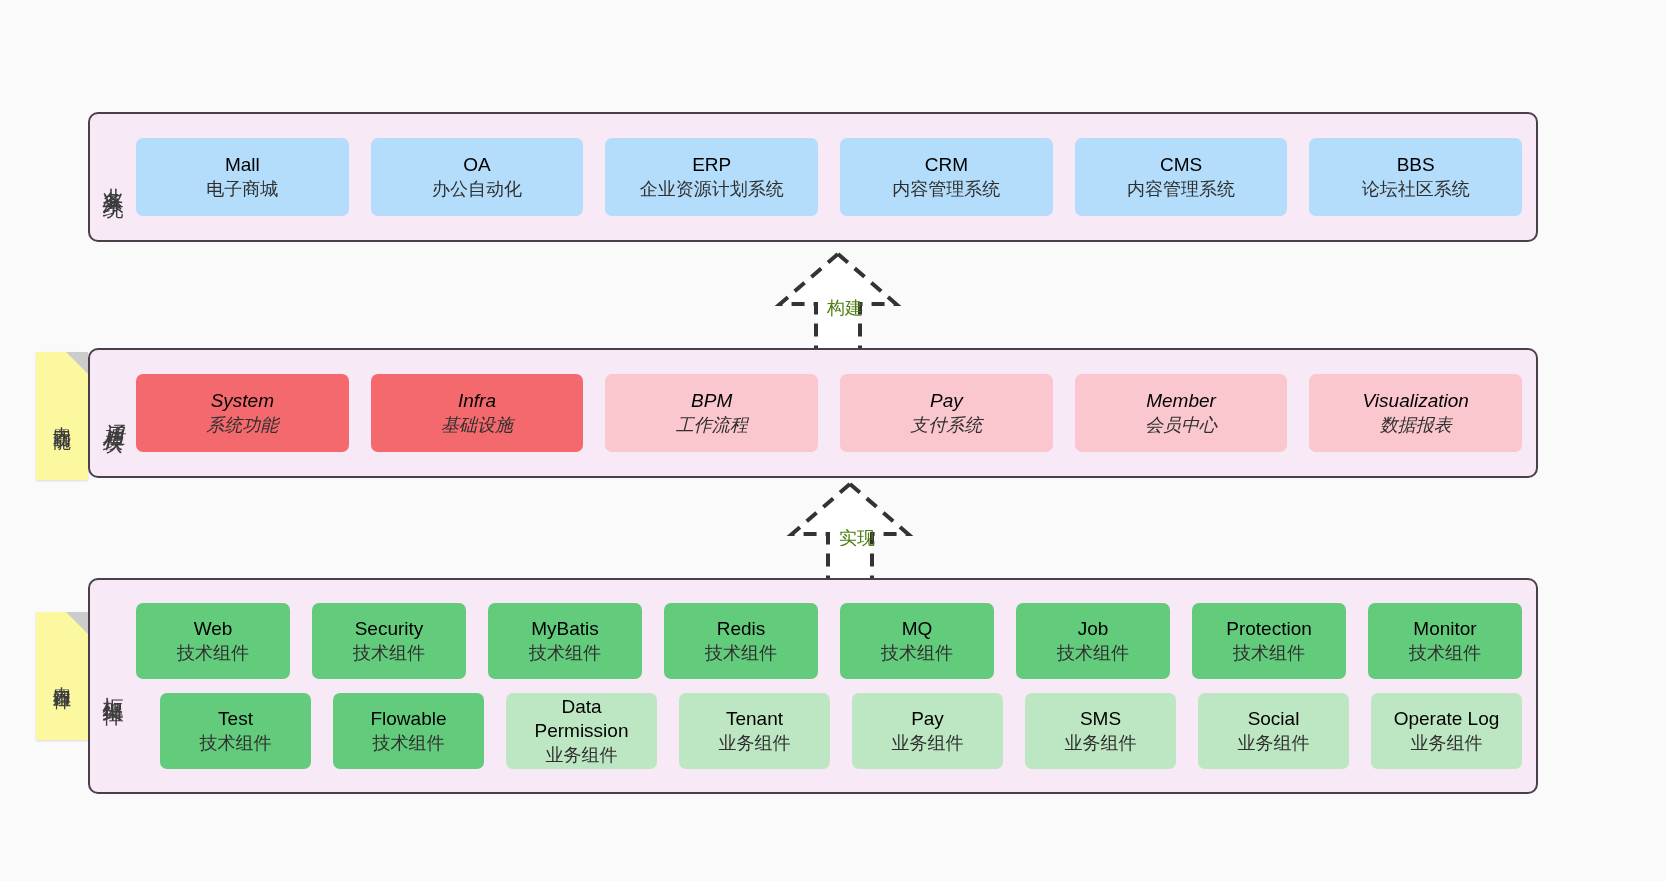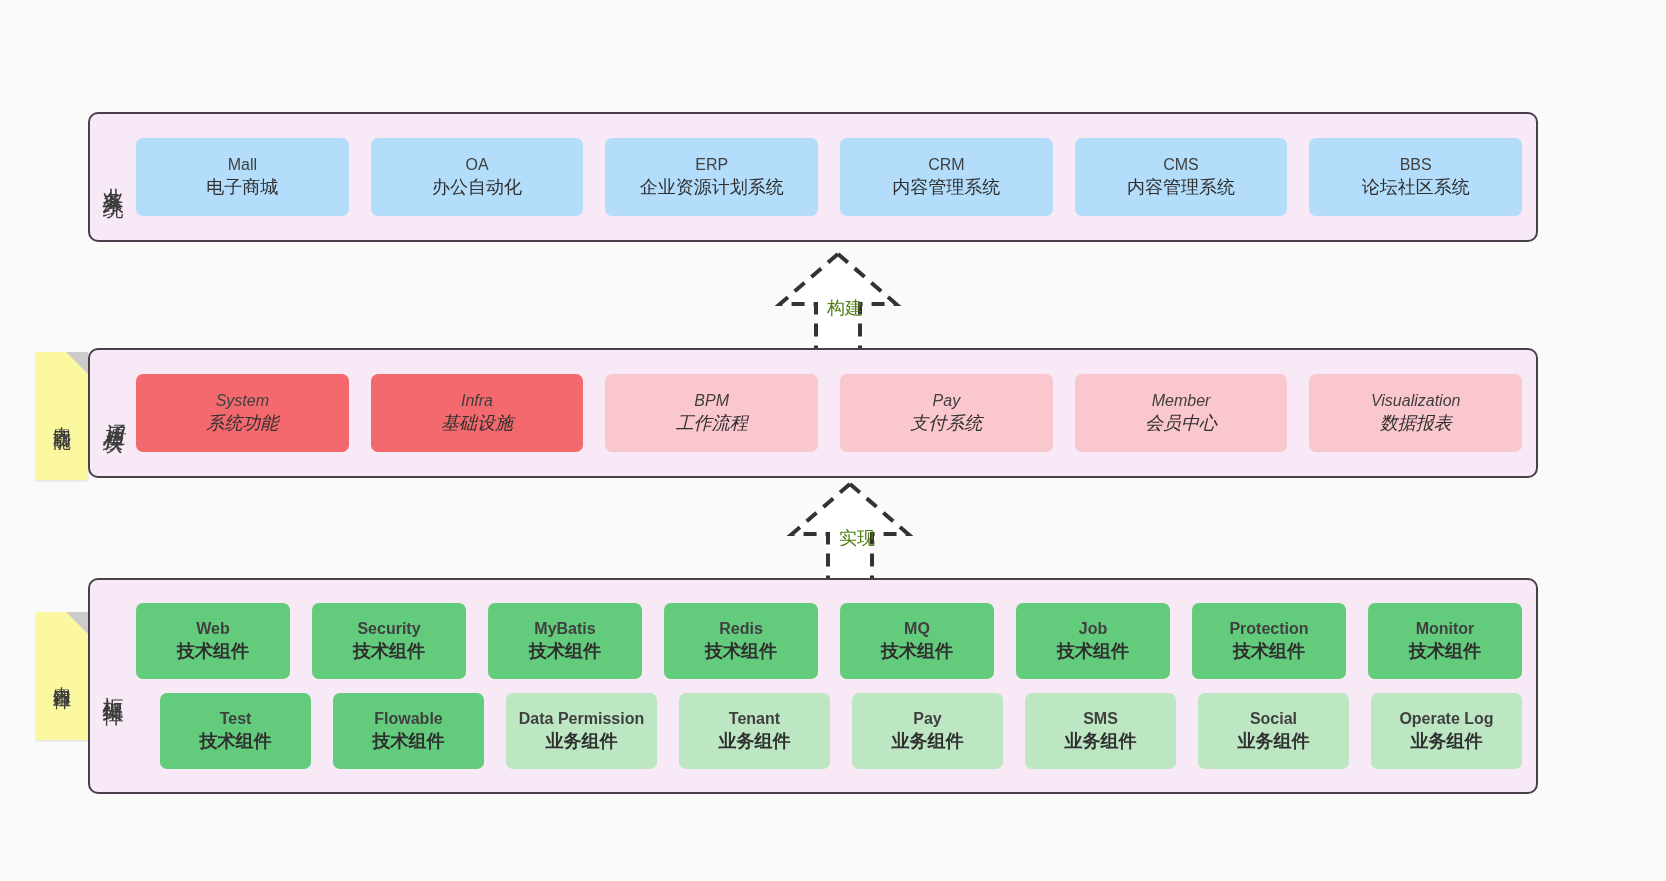--- a/index.html
+++ b/index.html
@@ -69,42 +69,42 @@
     border-radius: 7px;
     display: flex;
     flex-direction: column;
     align-items: center;
     justify-content: center;
     text-align: center;
     line-height: 1.28;
     padding: 4px 6px;
   }
   .card .t1 {
-    font-size: 16px;
-    color: #404040;
+    font-size: 19px;
+    color: #000000;
   }
   .card .t2 {
     font-size: 18px;
     color: #2f2f2f;
   }
 
   .card.blue  { background: #b3ddfb; }
   .card.red   { background: #f4696e; }
   .card.pink  { background: #fbc7ce; }
   .card.green { background: #63cc7c; }
   .card.lgreen{ background: #bde7c3; }
 
   
   #layer-business { left: 88px;  top: 112px; width: 1450px; height: 130px; }
   #layer-common   { left: 88px;  top: 348px; width: 1450px; height: 130px; font-style: italic; }
   #layer-framework{ left: 88px;  top: 578px; width: 1450px; height: 216px; }
 
   #layer-business .row  { height: 78px; }
   #layer-common   .row  { height: 78px; }
-  #layer-framework .row { height: 76px; font-weight: bold; }
+  #layer-framework .row { height: 76px; }
 
   
   .note {
     position: absolute;
     box-sizing: border-box;
     background: #fbf8a0;
     width: 52px;
     display: flex;
     align-items: center;
     justify-content: center;

